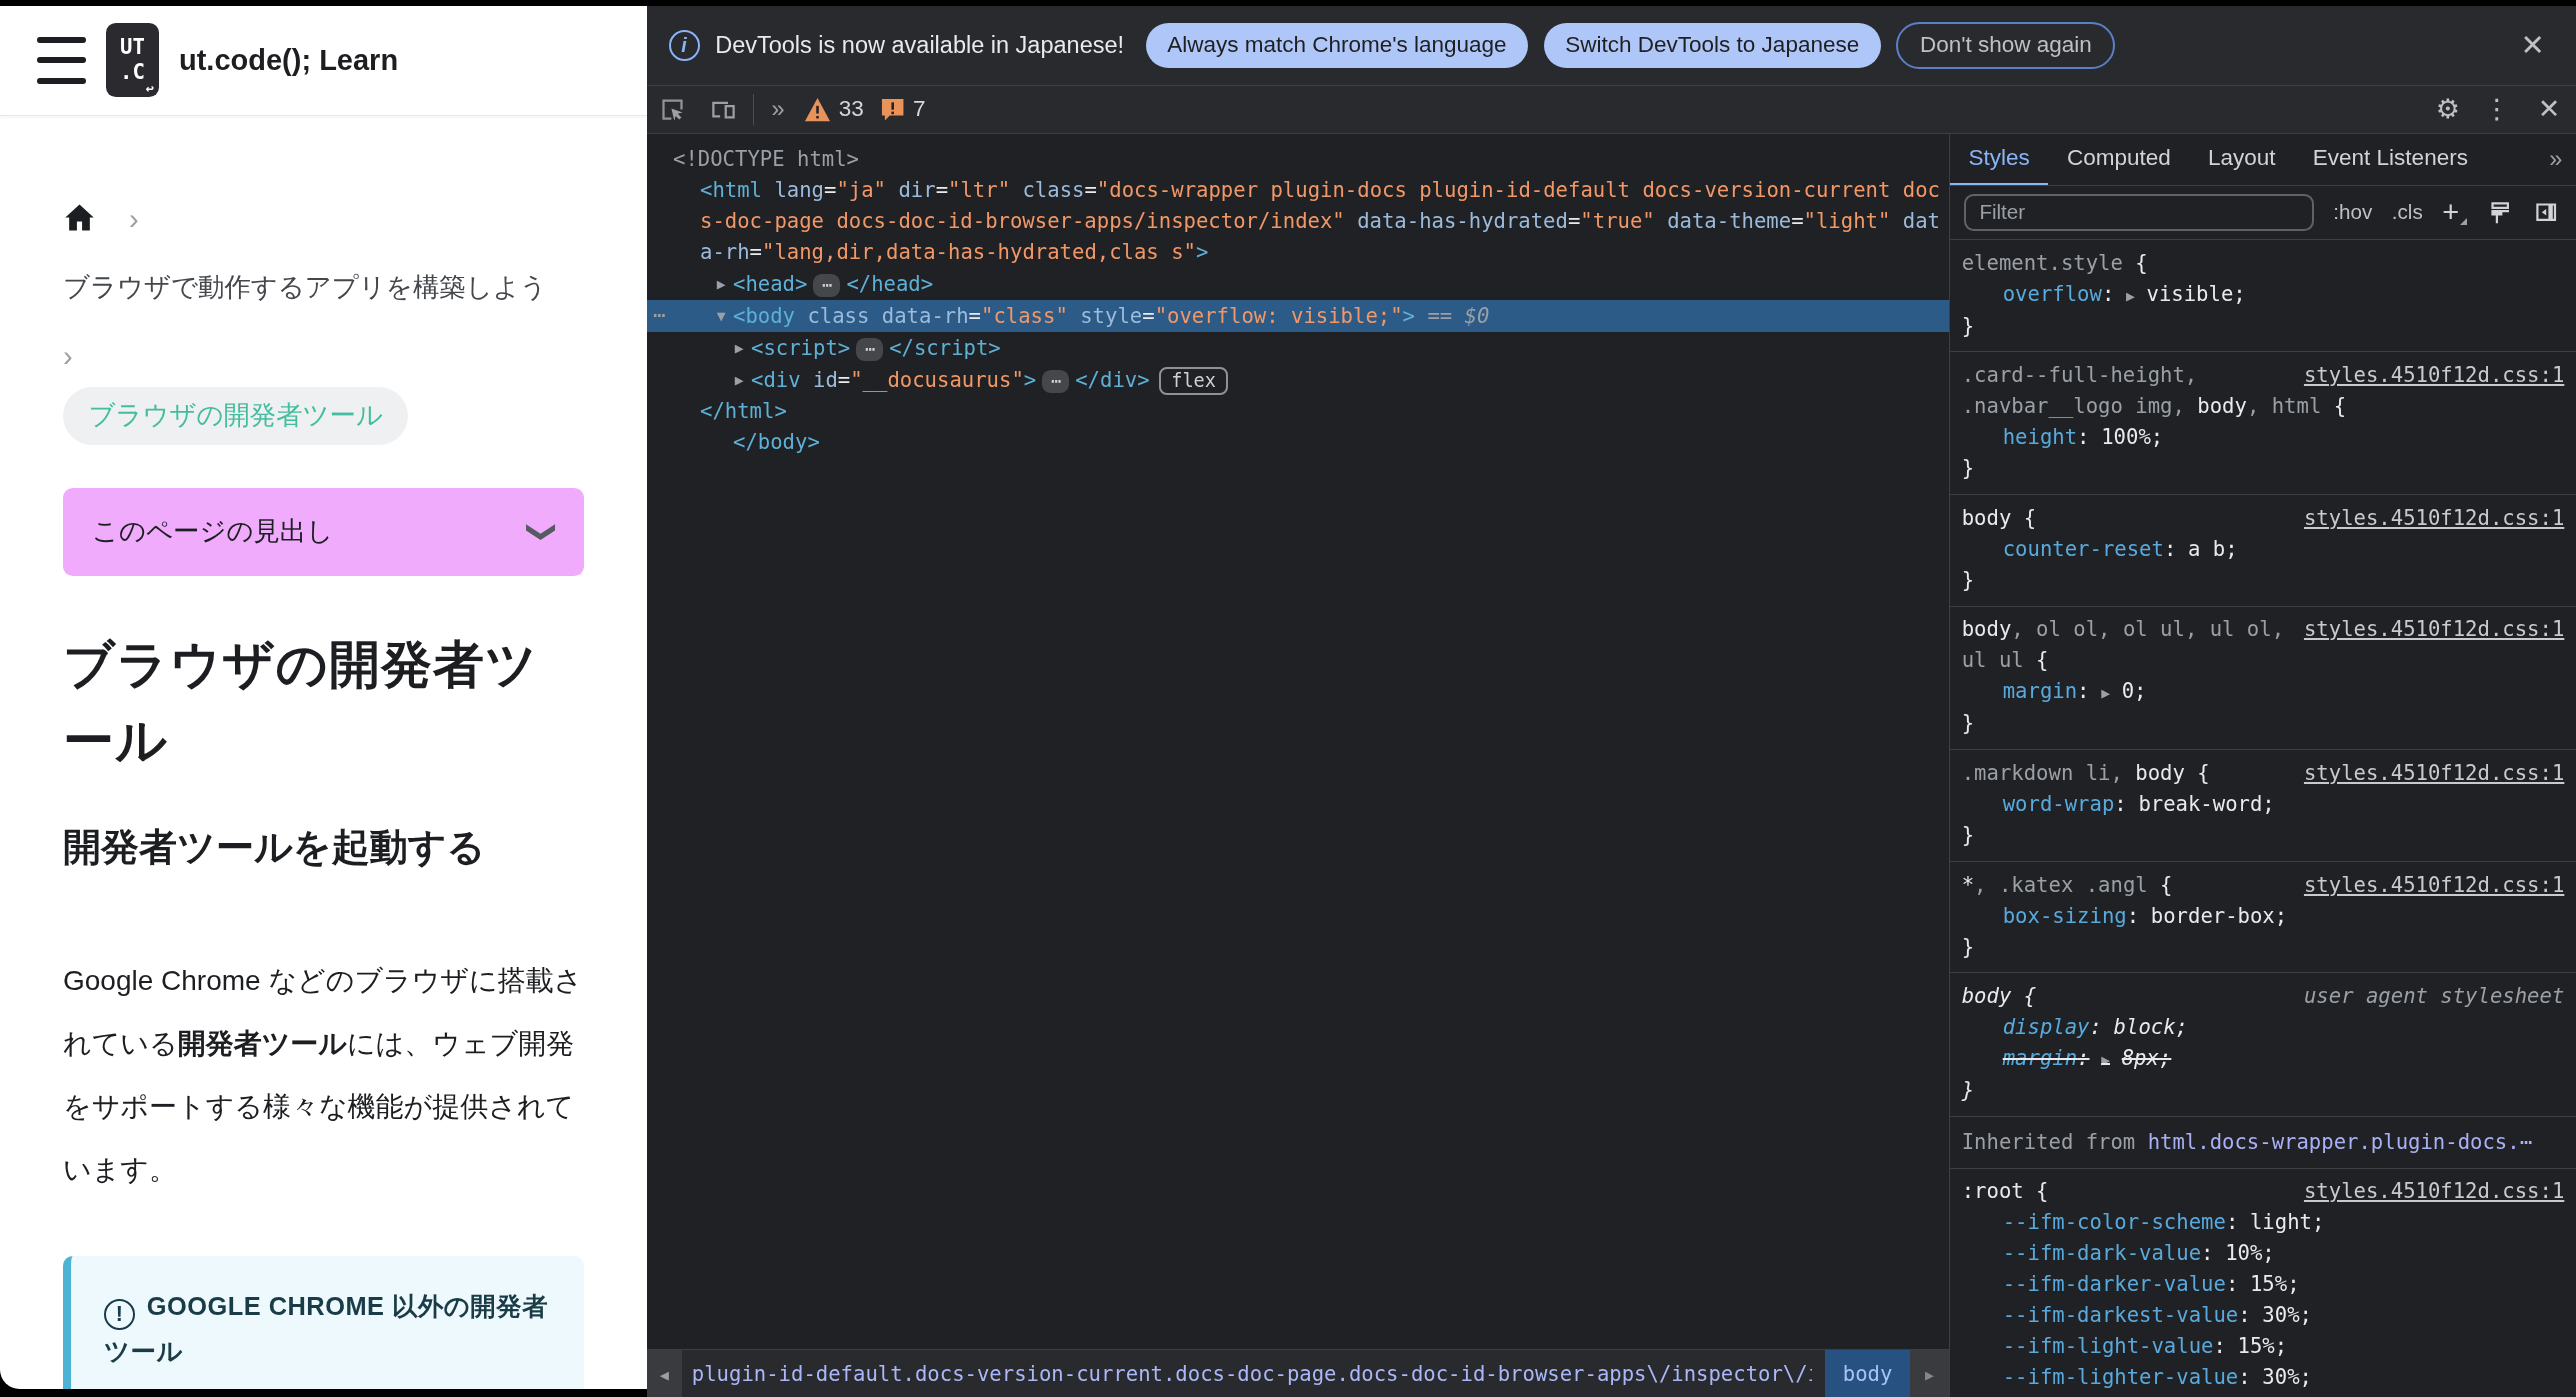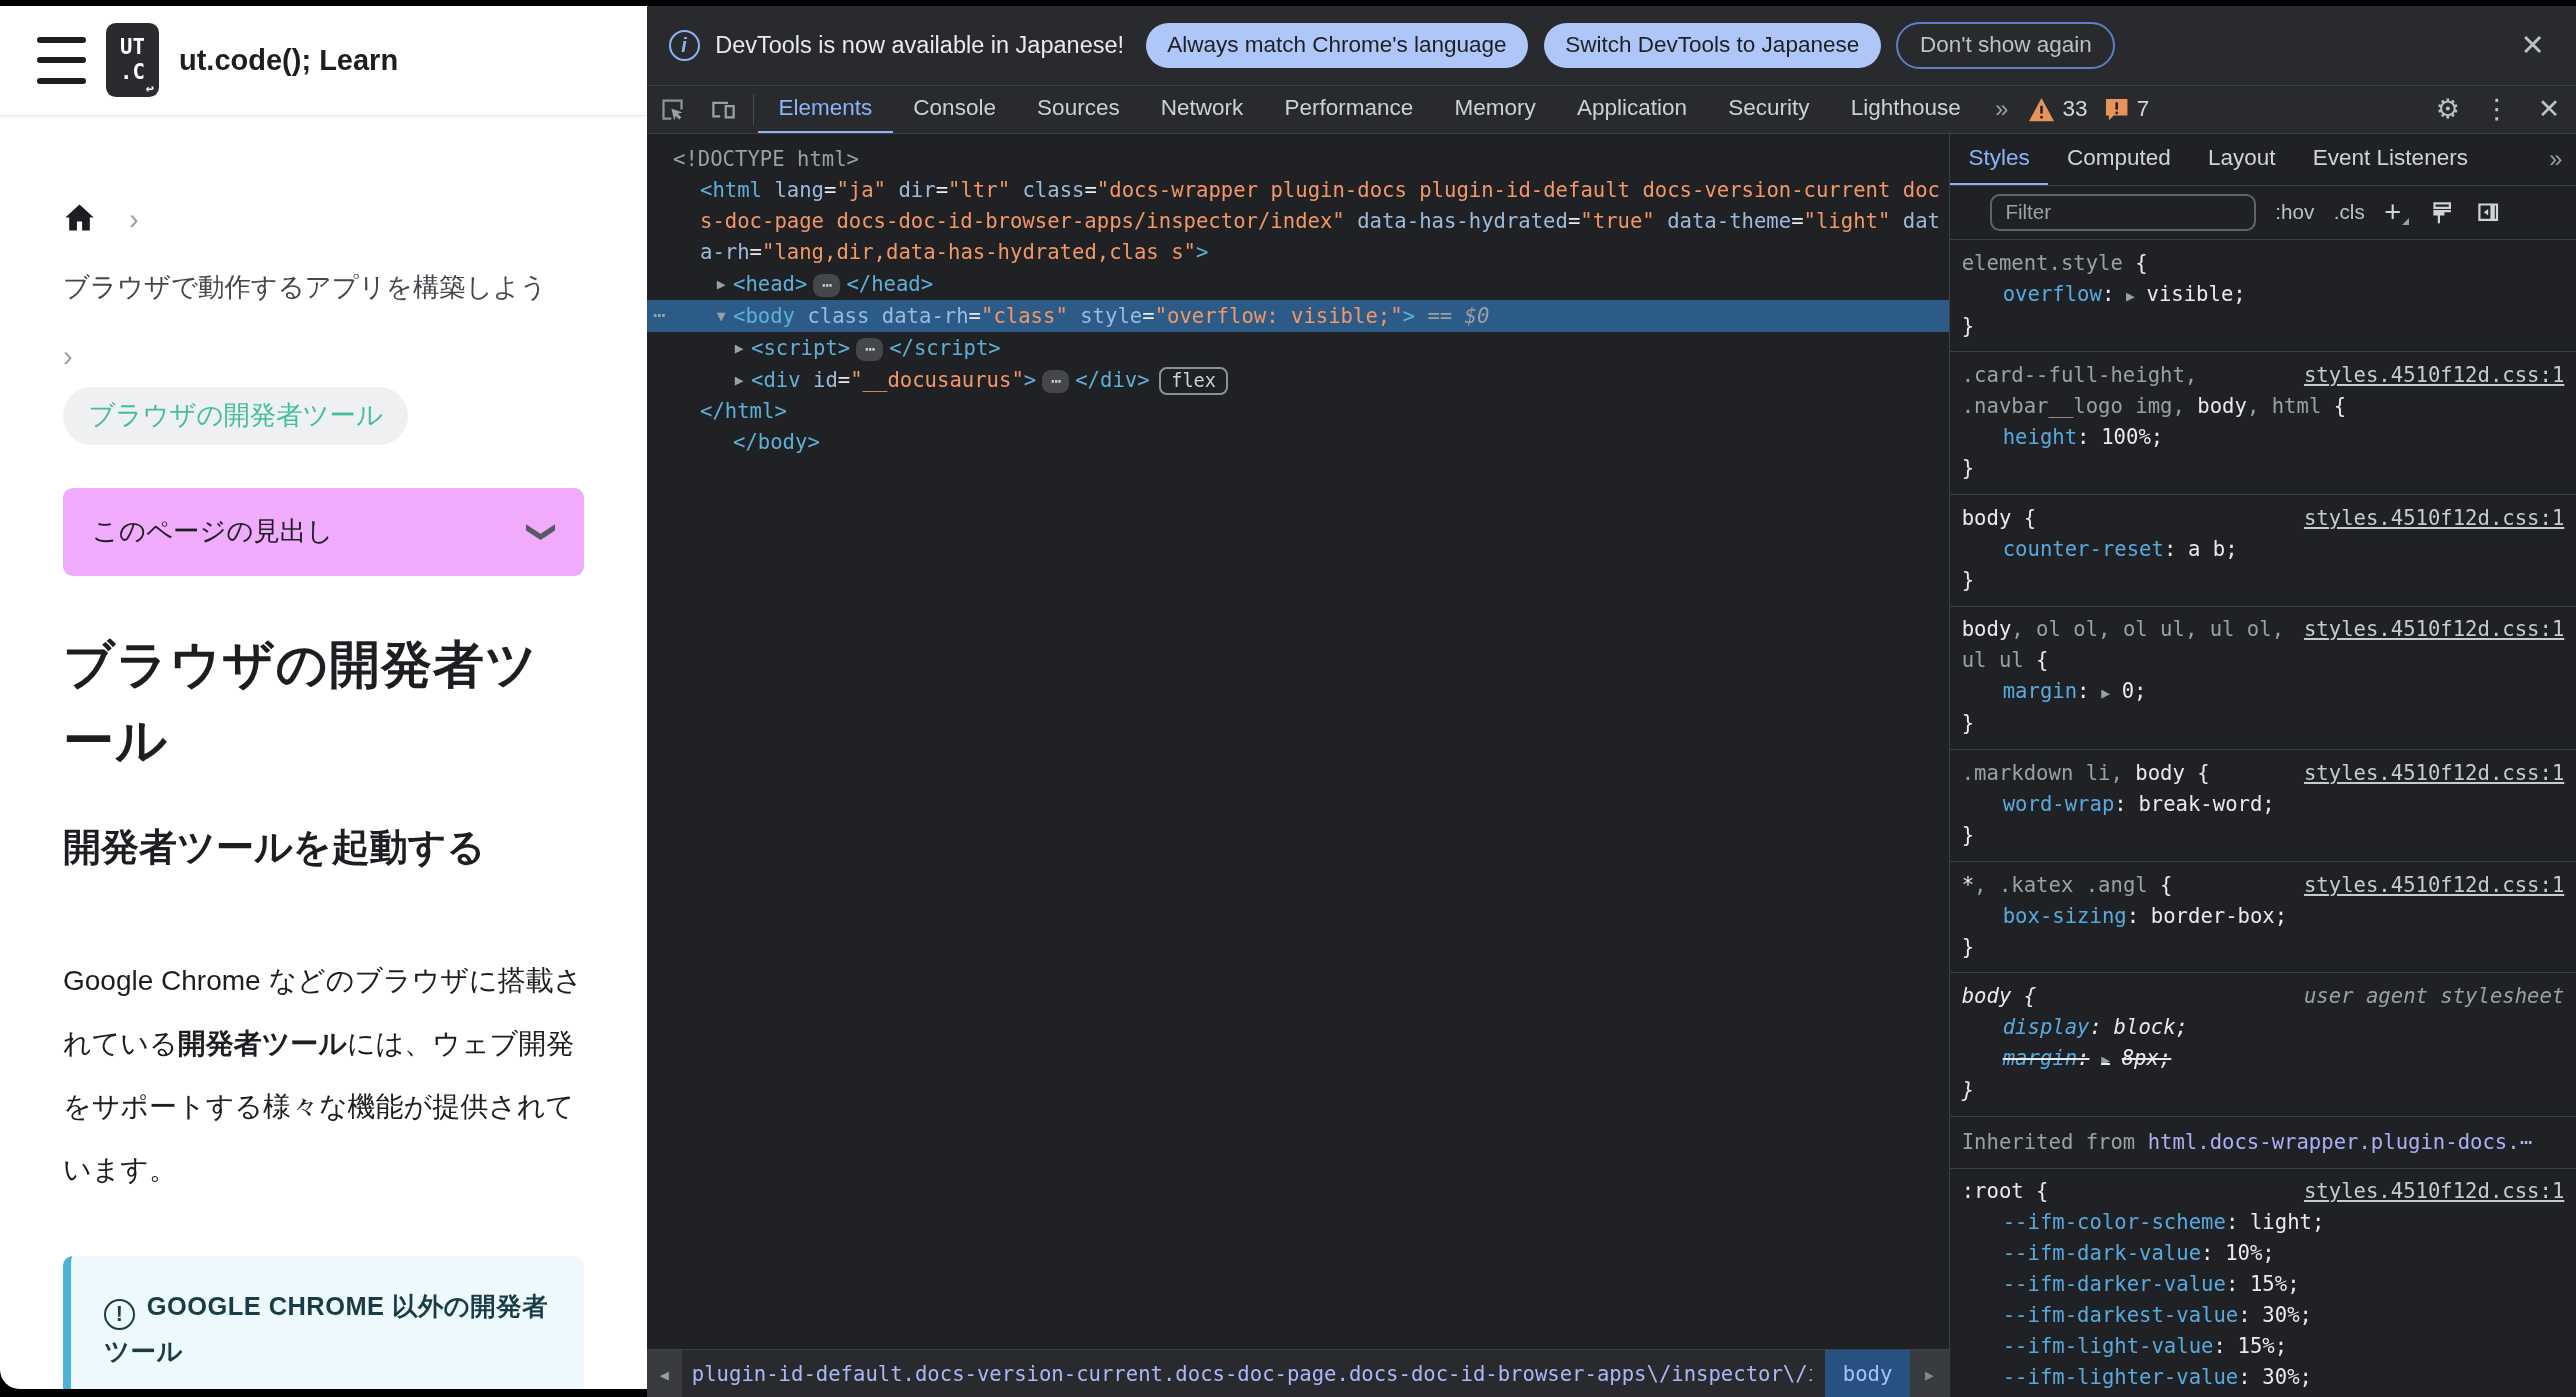--- a/index.html
+++ b/index.html
@@ -99,22 +99,22 @@
   .cb-fwd { width:39px; background:#3a3b3e; display:flex; align-items:center; justify-content:center;
     color:#84888d; font-size:14.7px; cursor:pointer; flex:0 0 auto; }
 
   .styles-col { width:626px; flex:0 0 626px; display:flex; flex-direction:column; min-width:0; }
   .styles-tabs { height:52px; display:flex; align-items:stretch; border-bottom:1px solid #3c4043; background:#202124; }
   .s-tab { display:flex; align-items:center; padding:0 18.6px; font-size:22.5px; color:#d0d3d8;
     border-bottom:2.9px solid transparent; cursor:pointer; white-space:nowrap; }
   .s-tab.active { color:#8ab4f8; border-bottom-color:#8ab4f8; }
   .s-more { margin-left:auto; display:flex; align-items:center; color:#9aa0a6; font-size:23.5px; padding:0 15.7px; letter-spacing:-2px; cursor:pointer; }
   .styles-toolbar { height:54px; display:flex; align-items:center; gap:19.6px; padding:0 13.7px; border-bottom:1px solid #3c4043; }
-  .filter-input { width:266px; height:37px; background:transparent; border:2px solid #5f6368; border-radius:9.8px;
-    color:#e8eaed; font-size:20.6px; padding:0 13.7px; font-family:inherit; outline:none;margin-left:26px; }
+  .filter-input { width:350px; height:37px; background:transparent; border:2px solid #5f6368; border-radius:9.8px;
+    color:#e8eaed; font-size:20.6px; padding:0 13.7px; font-family:inherit; outline:none; }
   .filter-input::placeholder { color:#9aa0a6; }
   .tool-txt { color:#bdc1c6; font-size:20.6px; cursor:pointer; }
   .tool-plus { color:#d0d3d8; font-size:29px; cursor:pointer; position:relative; padding-right:7.8px; }
   .tool-plus::after { content:""; position:absolute; right:0; bottom:3.9px; border-left:7.8px solid transparent; border-bottom:7.8px solid #9aa0a6; }
   .tool-ico { color:#d0d3d8; cursor:pointer; display:flex; }
   .tool-ico svg { width:26.4px; height:26.4px; fill:currentColor; }
 
   .styles-scroll { flex:1; overflow:hidden; font-family:"DejaVu Sans Mono", monospace; font-size:20.6px; line-height:31px; }
   .rule { border-bottom:1px solid #3c4043; padding:7.8px 11.7px 9.8px 11.7px; }
   .rule.ua-rule .sel-line, .rule.ua-rule .decl, .rule.ua-rule .brace { font-style:italic; }
@@ -205,31 +205,20 @@
             <path d="M3 3h9v2H5v14h6v2H3V3zm18 0v9h-2V5h-7V3h9z" opacity=".9"></path>
             <path d="M11 11l10 3.6-4.3 1.2 3.2 3.2-1.9 1.9-3.2-3.2L13.6 22 11 11z"></path>
           </svg>
       </span>
       <span class="tb-icon">
         <svg viewBox="0 0 24 24">
             <path d="M2 5h14v2H4v10h5v2H2V5zm11 3h9v12h-9V8zm2 2v8h5v-8h-5z"></path>
           </svg>
       </span>
       <span class="tb-sep"></span>
-      <div id="dt-tabs" style="display:flex">
-          <div class="dt-tab active">Elements</div>
-          <div class="dt-tab">Console</div>
-          <div class="dt-tab">Sources</div>
-          <div class="dt-tab">Network</div>
-          <div class="dt-tab">Performance</div>
-          <div class="dt-tab">Memory</div>
-          <div class="dt-tab">Application</div>
-          <div class="dt-tab">Security</div>
-          <div class="dt-tab">Lighthouse</div>
-        </div>
       <span class="tb-more">»</span>
       <div class="tb-badges">
         <span class="badge-wrap">
           <svg width="27" height="25.4" viewBox="0 0 28 26">
               <path d="M14 1 27 25H1L14 1z" fill="#e8935a"></path>
               <rect x="12.7" y="9" width="2.6" height="8" fill="#202124"></rect>
               <rect x="12.7" y="19.5" width="2.6" height="2.6" fill="#202124"></rect>
             </svg>
           <span class="badge-count">33</span>
         </span>

